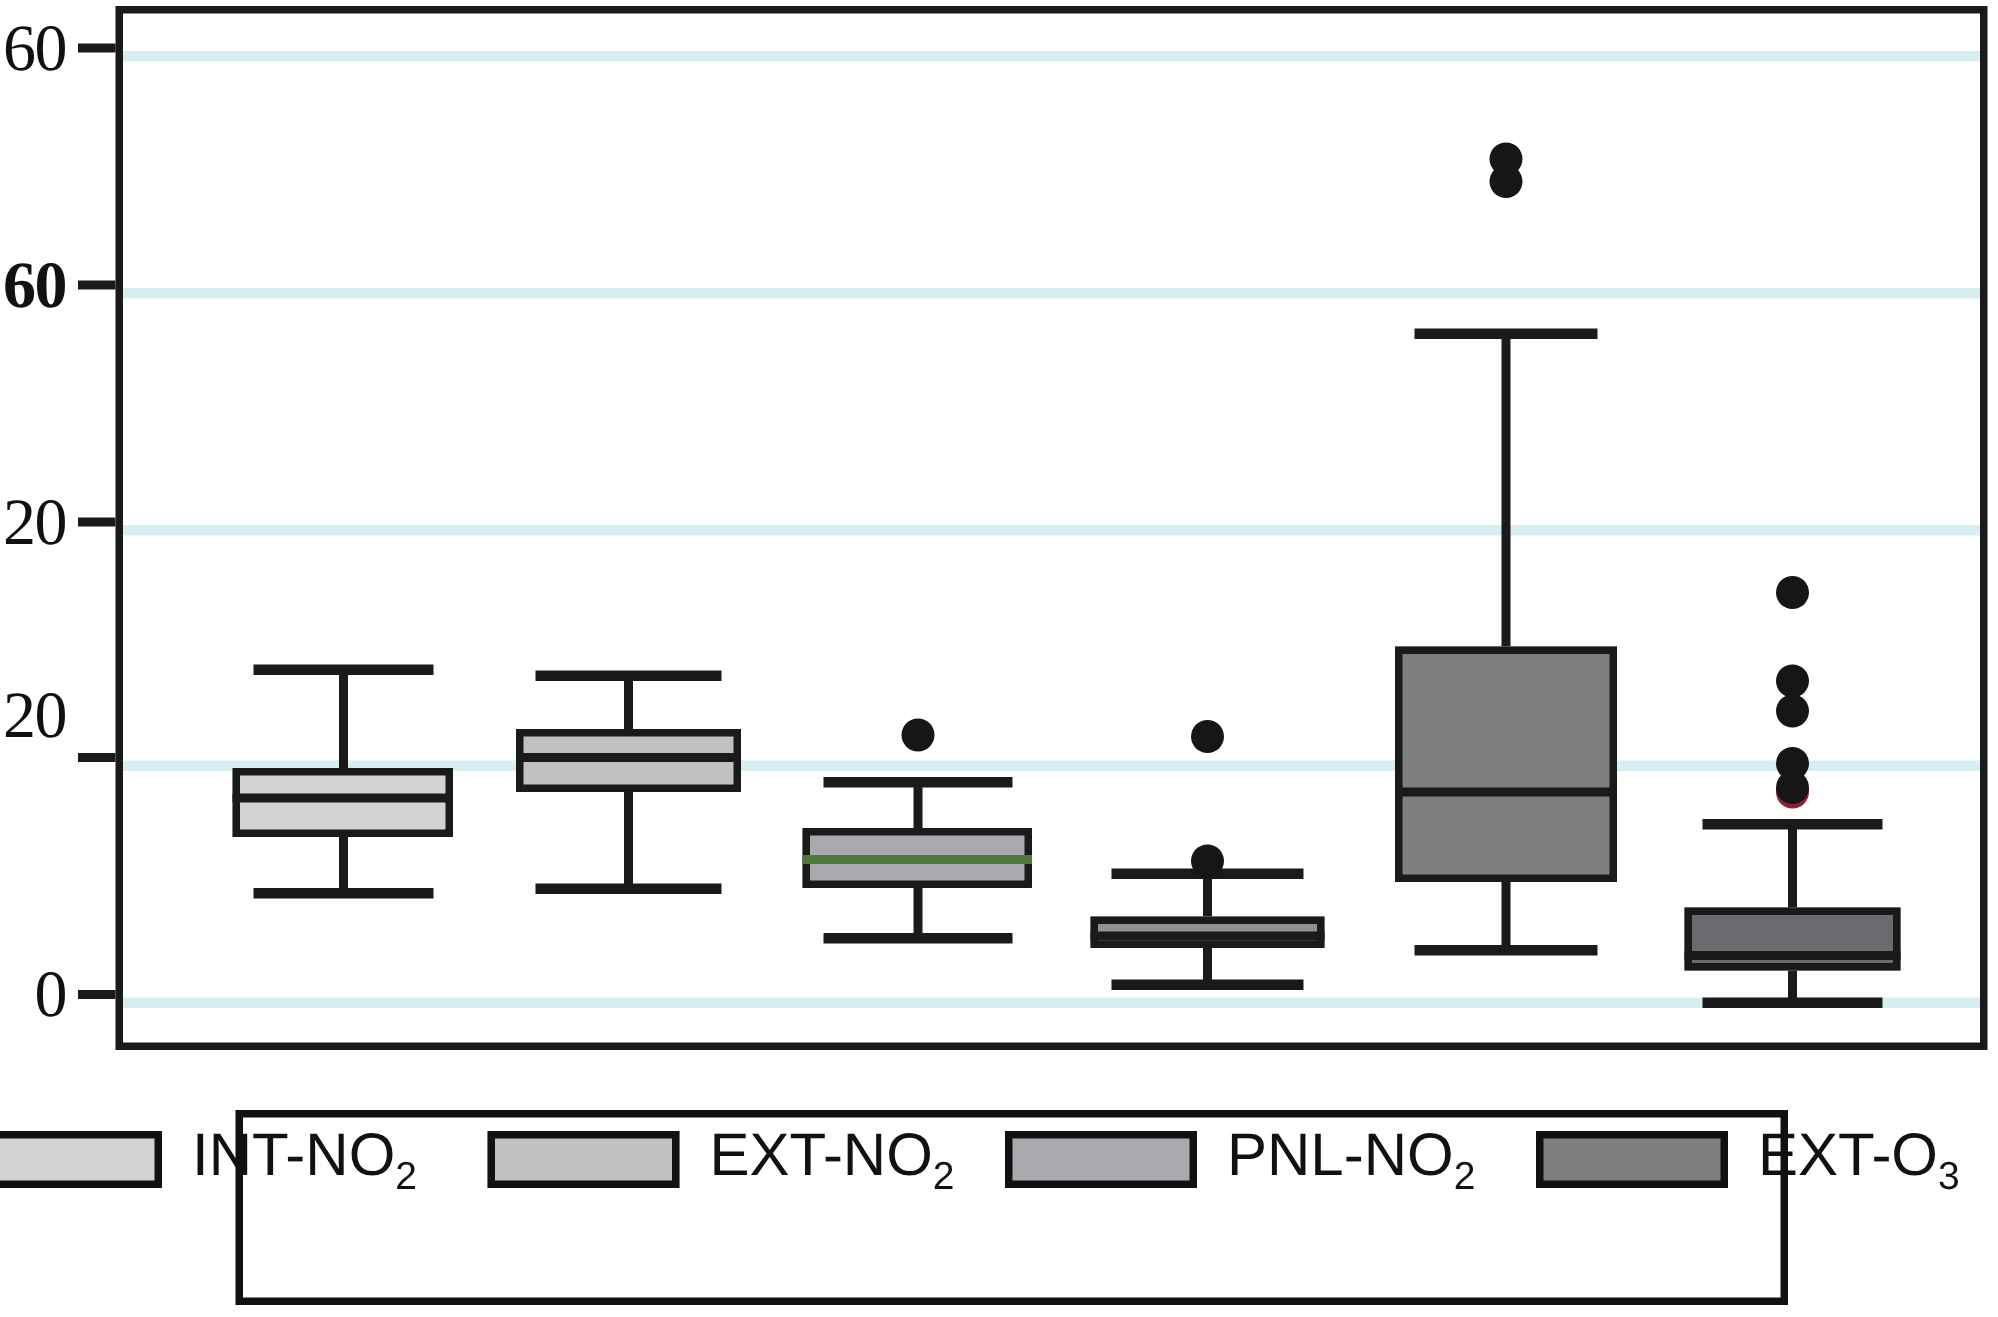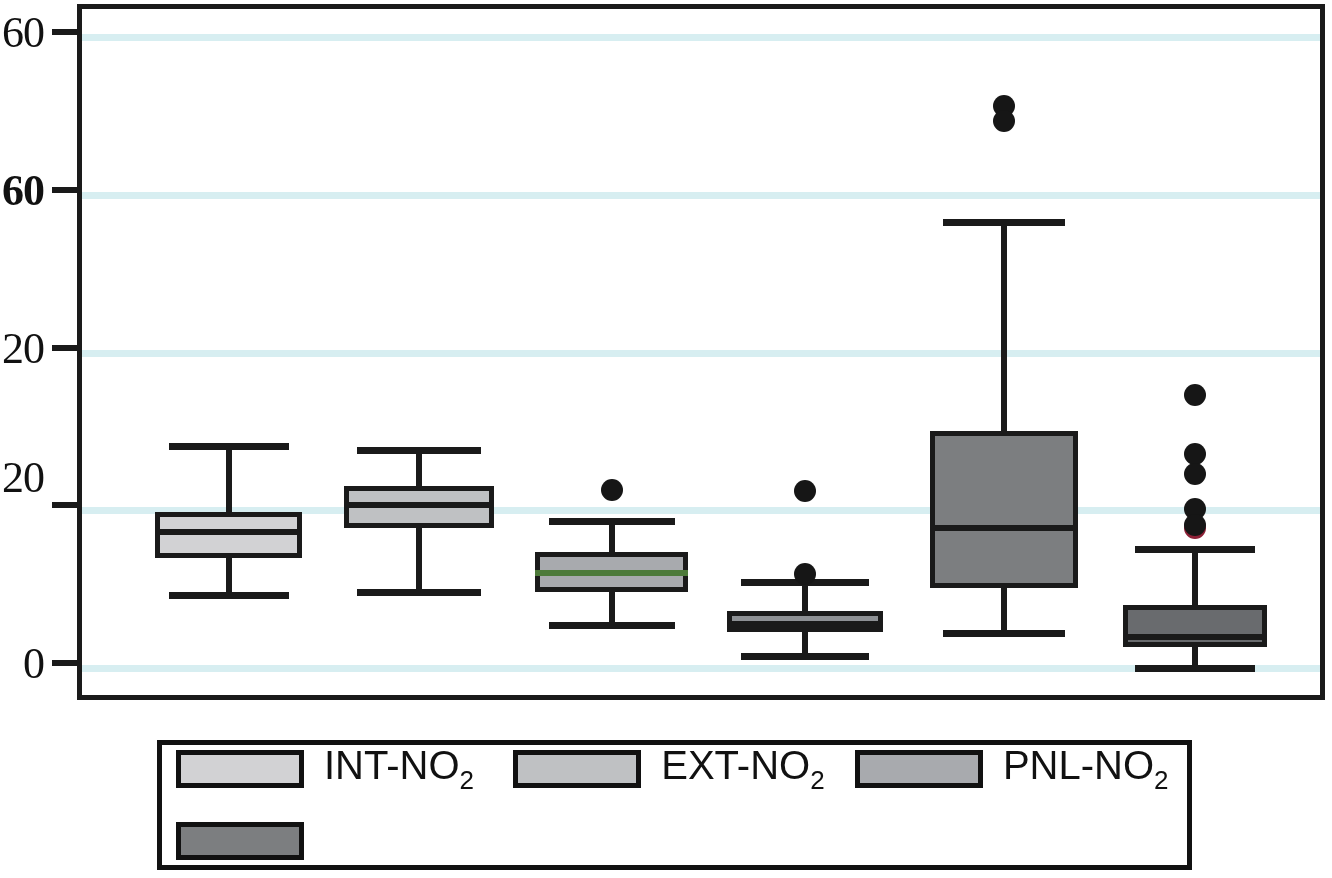--- a/index.html
+++ b/index.html
@@ -28,21 +28,21 @@
   .whisker-cap{position:absolute;height:7px;background:#1a1a1a;left:50%;}
   .box-rect{position:absolute;left:0;width:100%;box-sizing:border-box;border:5px solid #1a1a1a;}
   .median-line{position:absolute;left:0;width:100%;height:6px;background:#1a1a1a;}
   .outlier{position:absolute;width:22px;height:22px;border-radius:50%;background:#161616;left:50%;margin-left:-11px;transform:translateY(-50%);}
   .outlier.red-tint{background:#161616;box-shadow:0 3px 0 0 #8d2036;}
 
   
   #legend{
     position:absolute;left:157px;top:740px;width:1035px;height:130px;
     border:5px solid #111111;background:#ffffff;box-sizing:border-box;
-    display:flex;flex-direction:column;justify-content:center;padding:0 14px;gap:24px;
+    display:flex;flex-direction:row;justify-content:center;padding:0 14px;gap:24px;
   }
   .legend-row{display:flex;flex-direction:row;align-items:center;height:56px;}
   .legend-item{display:flex;flex-direction:row;align-items:center;}
   .legend-swatch{width:128px;height:38px;border:5px solid #111111;box-sizing:border-box;flex:0 0 auto;}
   .legend-label{
     font-size:40px;color:#111111;font-family:"Liberation Sans",sans-serif;
     margin-left:20px;white-space:nowrap;line-height:1;
   }
   .legend-label sub{font-size:26px;vertical-align:-0.38em;}
 </style>
@@ -137,25 +137,26 @@
   <div id="legend">
       <div class="legend-row">
         <div class="legend-item" style="width: 345px;">
           <div class="legend-swatch" style="background: rgb(210, 210, 212);"></div>
           <div class="legend-label">INT-NO<sub>2</sub></div>
         </div>
         <div class="legend-item" style="width: 345px;">
           <div class="legend-swatch" style="background: rgb(191, 193, 195);"></div>
           <div class="legend-label">EXT-NO<sub>2</sub></div>
         </div>
-        <div class="legend-item" style="width: 330px; justify-content: center;">
+        <div class="legend-item" style="width: 330px;">
           <div class="legend-swatch" style="background: rgb(168, 170, 174);"></div>
           <div class="legend-label">PNL-NO<sub>2</sub></div>
         </div>
       </div>
       <div class="legend-row">
         <div class="legend-item" style="width: 345px;">
           <div class="legend-swatch" style="background: rgb(124, 126, 128);"></div>
+          <div class="legend-label">EXT-O<sub>3</sub></div>
         </div>
       </div>
     </div>
 
 </div>
 
 </body></html>

